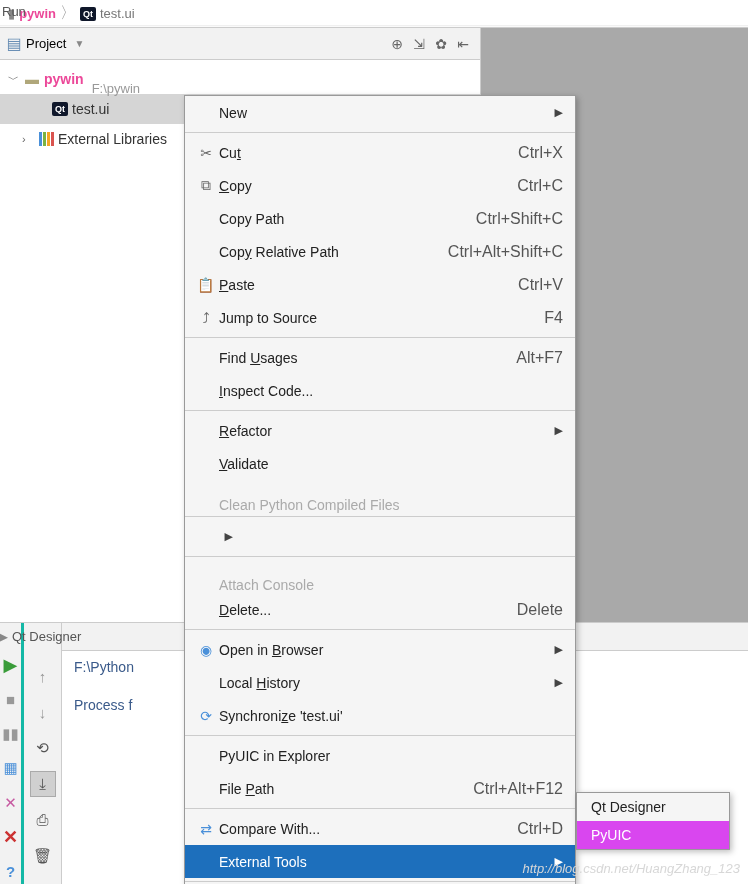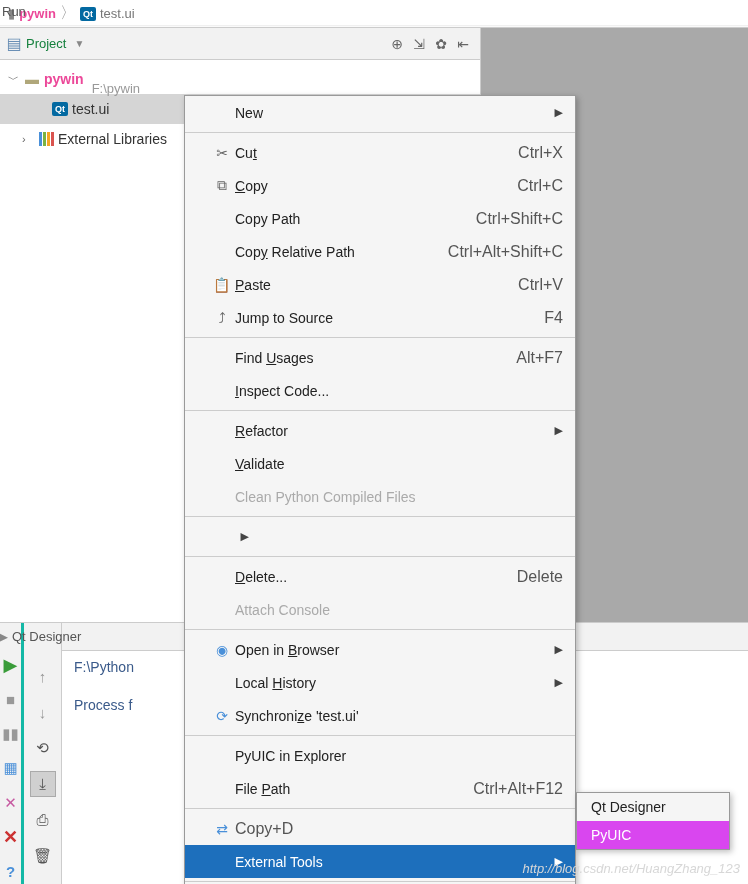--- a/index.html
+++ b/index.html
@@ -11,21 +11,21 @@
     .bc-sep { margin: 0 4px; color: #999; }
     .bc-folder-icon { margin-right: 4px; color: #888; }
     .bold { font-weight: 600; color: #ec4899; }
     
     .main-row { display: flex; height: 594px; }
     .project-panel { width: 481px; background: #fff; border-right: 1px solid #ccc; }
     .editor-gray { flex: 1; background: #a9a9a9; }
     
     .project-header { height: 32px; background: #f2f2f2; border-bottom: 1px solid #ccc; display: flex; align-items: center; padding: 0 6px; }
     .ph-icon { width: 16px; text-align: center; color: #6a8fb5; margin-right: 4px; }
-    .ph-label { font-size: 13px; color: #15803d; flex: 0 0 auto; }
+    .ph-label { font-size: 13px; color: #000000; flex: 0 0 auto; }
     .ph-dd { margin-left: 8px; color: #888; font-size: 10px; }
     .ph-spacer { flex: 1; }
     .ph-btn { width: 22px; height: 22px; display: flex; align-items: center; justify-content: center; color: #666; cursor: pointer; font-size: 14px; }
     
     .tree { padding-top: 4px; }
     .tree-row { height: 30px; display: flex; align-items: center; padding-left: 8px; font-size: 14px; color: #333; }
     .tree-row.selected { background: #d5d5d5; }
     .tree-chevron { width: 14px; color: #666; font-size: 11px; }
     .tree-icon { width: 20px; display: flex; align-items: center; justify-content: center; }
     .tree-label { margin-left: 2px; }
@@ -41,41 +41,41 @@
     .tc-btn.green { color: #3a9c3a; font-size: 18px; }
     .tc-btn.red { color: #cc3333; font-size: 18px; font-weight: bold; }
     .tc-btn.pink { color: #c658a0; }
     .tc-btn.sel { background: #d0d0d0; border: 1px solid #aaa; }
     .console { flex: 1; padding: 36px 12px 8px 12px; font-family: "Consolas", monospace; font-size: 14px; background: #fff; position: relative; }
     .console-header-strip { position: absolute; top: 0; left: 0; right: 0; height: 28px; background: #f2f2f2; border-bottom: 1px solid #ccc; }
     .console-line { color: #3a5a8a; white-space: pre; }
     
     .ctx-menu { position: absolute; background: #f5f5f5; border: 1px solid #999; box-shadow: 2px 2px 6px rgba(0,0,0,0.25); font-size: 14px; }
     .ctx-main { left: 184px; top: 95px; width: 392px; }
-    .ctx-item { height: 33px; display: flex; align-items: center; padding: 0 12px 0 24px; cursor: pointer; color: #222; }
-    .ctx-item.disabled { color: #aaa; cursor: default; }
+    .ctx-item { height: 33px; display: flex; align-items: center; padding: 0 12px 0 8px; cursor: pointer; color: #222; }
+    .ctx-item.disabled { color: #aaa; cursor: default; align-items: flex-end; }
     .ctx-item.highlight { background: #1d6fbc; color: #fff; }
     .ctx-icon { width: 26px; display: flex; align-items: center; justify-content: center; color: #666; font-size: 14px; }
     .ctx-item.highlight .ctx-icon { color: #fff; }
     .ctx-label { flex: 1; }
     .ctx-shortcut { color: #555; font-size: 16px; }
     .ctx-arrow { width: 14px; text-align: right; color: #444; font-size: 11px; }
     .ctx-item.highlight .ctx-arrow { color: #fff; }
     .ctx-sep { height: 1px; background: #ccc; margin: 3px 0; }
     
     .ctx-sub { left: 576px; top: 792px; width: 154px; }
     .sub-item { height: 28px; display: flex; align-items: center; padding: 0 14px; cursor: pointer; color: #222; }
     .sub-item.highlight { background: #d946ef; color: #fff; }
     
     .watermark { position: absolute; bottom: 8px; right: 8px; color: #d7d7d7; font-size: 13px; font-style: italic; pointer-events: none; }
     
     u.acc { text-decoration: underline; }
     
     .folder-icon { color: #b0a77a; }
-    .qt-icon { display: inline-flex; width: 16px; height: 14px; background: #0369a1; color: #fff; font-size: 9px; font-weight: bold; align-items: center; justify-content: center; border-radius: 2px; }
+    .qt-icon { display: inline-flex; width: 16px; height: 14px; background: #0f172a; color: #fff; font-size: 9px; font-weight: bold; align-items: center; justify-content: center; border-radius: 2px; }
     .lib-icon { display: inline-flex; gap: 1px; }
     .lib-icon span { width: 3px; height: 14px; }
     .lib-icon span:nth-child(1){background:#4a90d9;} .lib-icon span:nth-child(2){background:#7cb342;} .lib-icon span:nth-child(3){background:#f5a623;} .lib-icon span:nth-child(4){background:#d9534f;}
   </style>
 </head>
 <body>
 
 <div class="breadcrumb-bar">
   <span class="bc-item">
     <span class="bc-folder-icon">▮</span>
@@ -225,29 +225,29 @@
   <div class="ctx-item disabled">
       <span class="ctx-icon"></span>
       <span class="ctx-label">Clean Python Compiled Files</span>
     </div>
   <div class="ctx-sep"></div>
   <div class="ctx-item">
       <span class="ctx-icon"></span>
       <span class="ctx-arrow">▶</span>
     </div>
   <div class="ctx-sep"></div>
+  <div class="ctx-item disabled">
+      <span class="ctx-icon"></span>
+      <span class="ctx-label">Attach Console</span>
+    </div>
   <div class="ctx-item">
       <span class="ctx-icon"></span>
       <span class="ctx-label"><u class="acc">D</u>elete...</span>
       <span class="ctx-shortcut">Delete</span>
     </div>
-  <div class="ctx-item disabled">
-      <span class="ctx-icon"></span>
-      <span class="ctx-label">Attach Console</span>
-    </div>
   <div class="ctx-sep"></div>
   <div class="ctx-item">
       <span class="ctx-icon" style="color:#4a90d9">◉</span>
       <span class="ctx-label">Open in <u class="acc">B</u>rowser</span>
       <span class="ctx-arrow">▶</span>
     </div>
   <div class="ctx-item">
       <span class="ctx-icon"></span>
       <span class="ctx-label">Local <u class="acc">H</u>istory</span>
       <span class="ctx-arrow">▶</span>
@@ -262,21 +262,22 @@
       <span class="ctx-label">PyUIC in Explorer</span>
     </div>
   <div class="ctx-item">
       <span class="ctx-icon"></span>
       <span class="ctx-label">File <u class="acc">P</u>ath</span>
       <span class="ctx-shortcut">Ctrl+Alt+F12</span>
     </div>
   <div class="ctx-sep"></div>
   <div class="ctx-item">
       <span class="ctx-icon" style="color:#4a90d9">⇄</span>
-      <span class="ctx-shortcut">Copy+D</span>
+      <span class="ctx-label">Compare With...</span>
+      <span class="ctx-shortcut">Ctrl+D</span>
     </div>
   <div class="ctx-item highlight">
       <span class="ctx-icon"></span>
       <span class="ctx-label">External Tools</span>
       <span class="ctx-arrow">▶</span>
     </div>
   <div class="ctx-sep"></div>
 
 </div>
 

